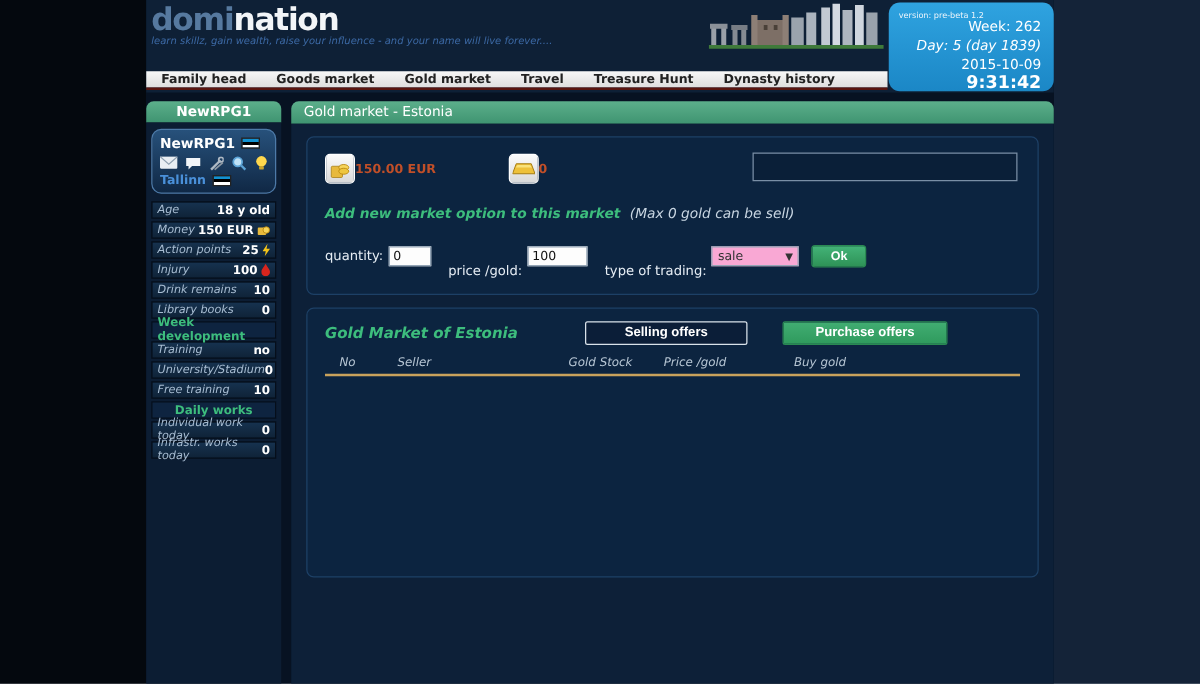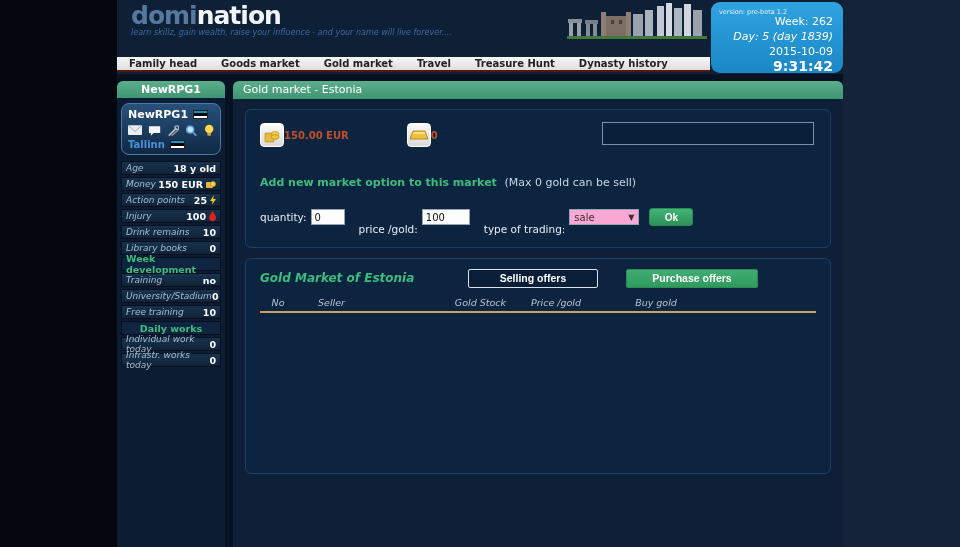--- a/index.html
+++ b/index.html
@@ -6,21 +6,21 @@
   html,body { width:960px; height:547px; overflow:hidden; }
   body {
     font-family:"DejaVu Sans","Liberation Sans",sans-serif;
     background:linear-gradient(90deg,#04080e 0,#04080e 117px,#071222 117px,#071222 843px,#142338 843px);
     color:#fff;
   }
   .wrapper { width:726px; margin-left:117px; position:relative; height:547px; }
 
   
   .header { position:relative; height:74px; background:#0e2036; }
-  .logo-block { position:absolute; left:14px; top:3px; }
+  .logo-block { position:absolute; left:4px; top:3px; }
   .logo { font-size:25px; letter-spacing:-1px; font-weight:bold; line-height:26px; }
   .logo .p1 { color:#56799f; }
   .logo .p2 { color:#f2f5f8; }
   .tagline { font-size:8px; font-style:italic; color:#3c69a5; margin-top:-1px; }
   .city { position:absolute; right:136px; top:2px; width:140px; height:38px; }
   .clock {
     position:absolute; right:0; top:2px; width:132px; height:71px; z-index:3;
     background:linear-gradient(#2fa3e0,#1b87c6); border-radius:9px;
     text-align:right; padding:6px 10px 0 0; font-size:11px; line-height:15px;
   }
@@ -91,21 +91,21 @@
   .icon-box {
     width:24px; height:24px; border-radius:4px; border:1px solid #fff;
     background:linear-gradient(#fbfbfb,#d9d9d9); display:flex; align-items:center; justify-content:center;
   }
   .wallet-amt { font-size:10px; font-weight:bold; color:#c14f28; }
   .gold-gap { margin-left:58px; }
   .top-input {
     position:absolute; right:2px; top:0; width:212px; height:23px;
     background:#0a1f38; border:1px solid #7a8fa6; color:#dfe9f2; padding:0 6px; font-size:11px;
   }
-  .add-link-row { margin-top:28px; font-size:11px; }
+  .add-link-row { margin-top:16px; font-size:11px; font-style:italic; }
   .add-link { color:#3dbd7d; font-weight:bold; cursor:pointer; }
   .add-note { color:#c9d6e2; margin-left:4px; }
   .form-row { margin-top:10px; display:flex; align-items:center; font-size:10.5px; color:#e6edf4; }
   .form-row input {
     height:16px; border:1px solid #93a4b5; background:#fdfdfd; font-size:10px; padding:0 3px;
     font-family:"DejaVu Sans",sans-serif; color:#111; margin-left:4px;
   }
   .inp-qty { width:34px; } .inp-price { width:48px; }
   .lbl-gap { margin-left:14px;margin-top:24px; }
   .fake-select {

